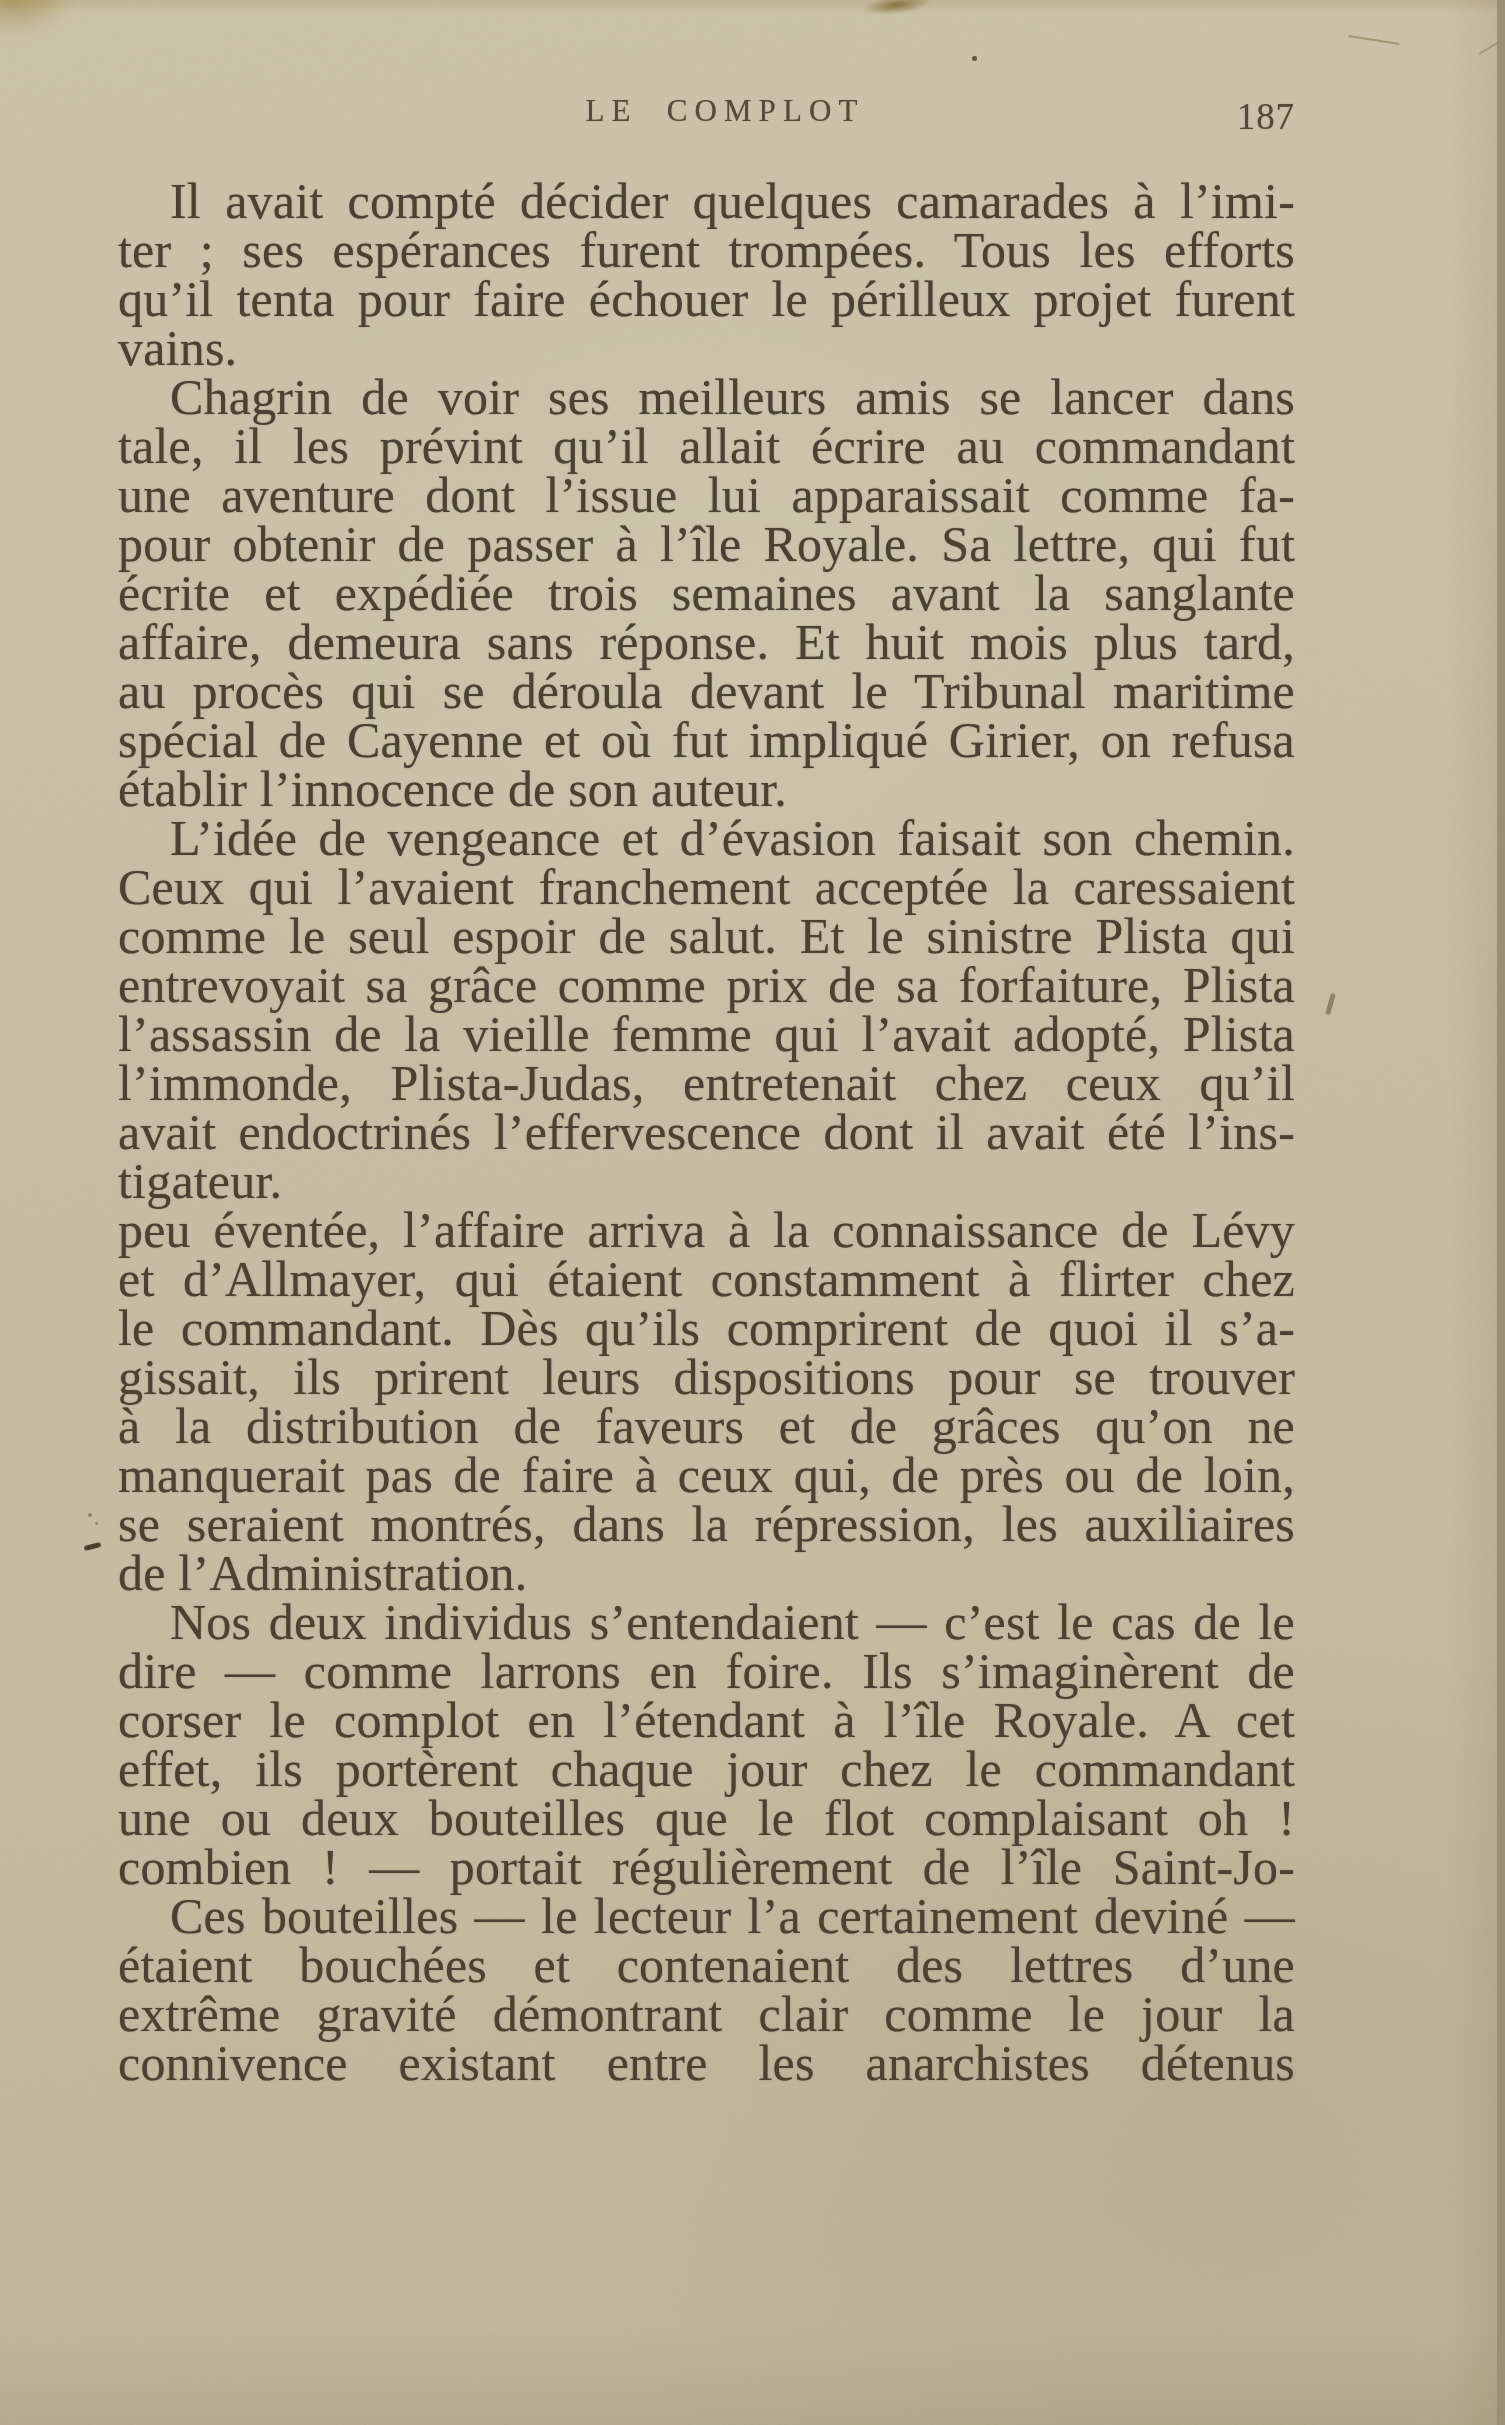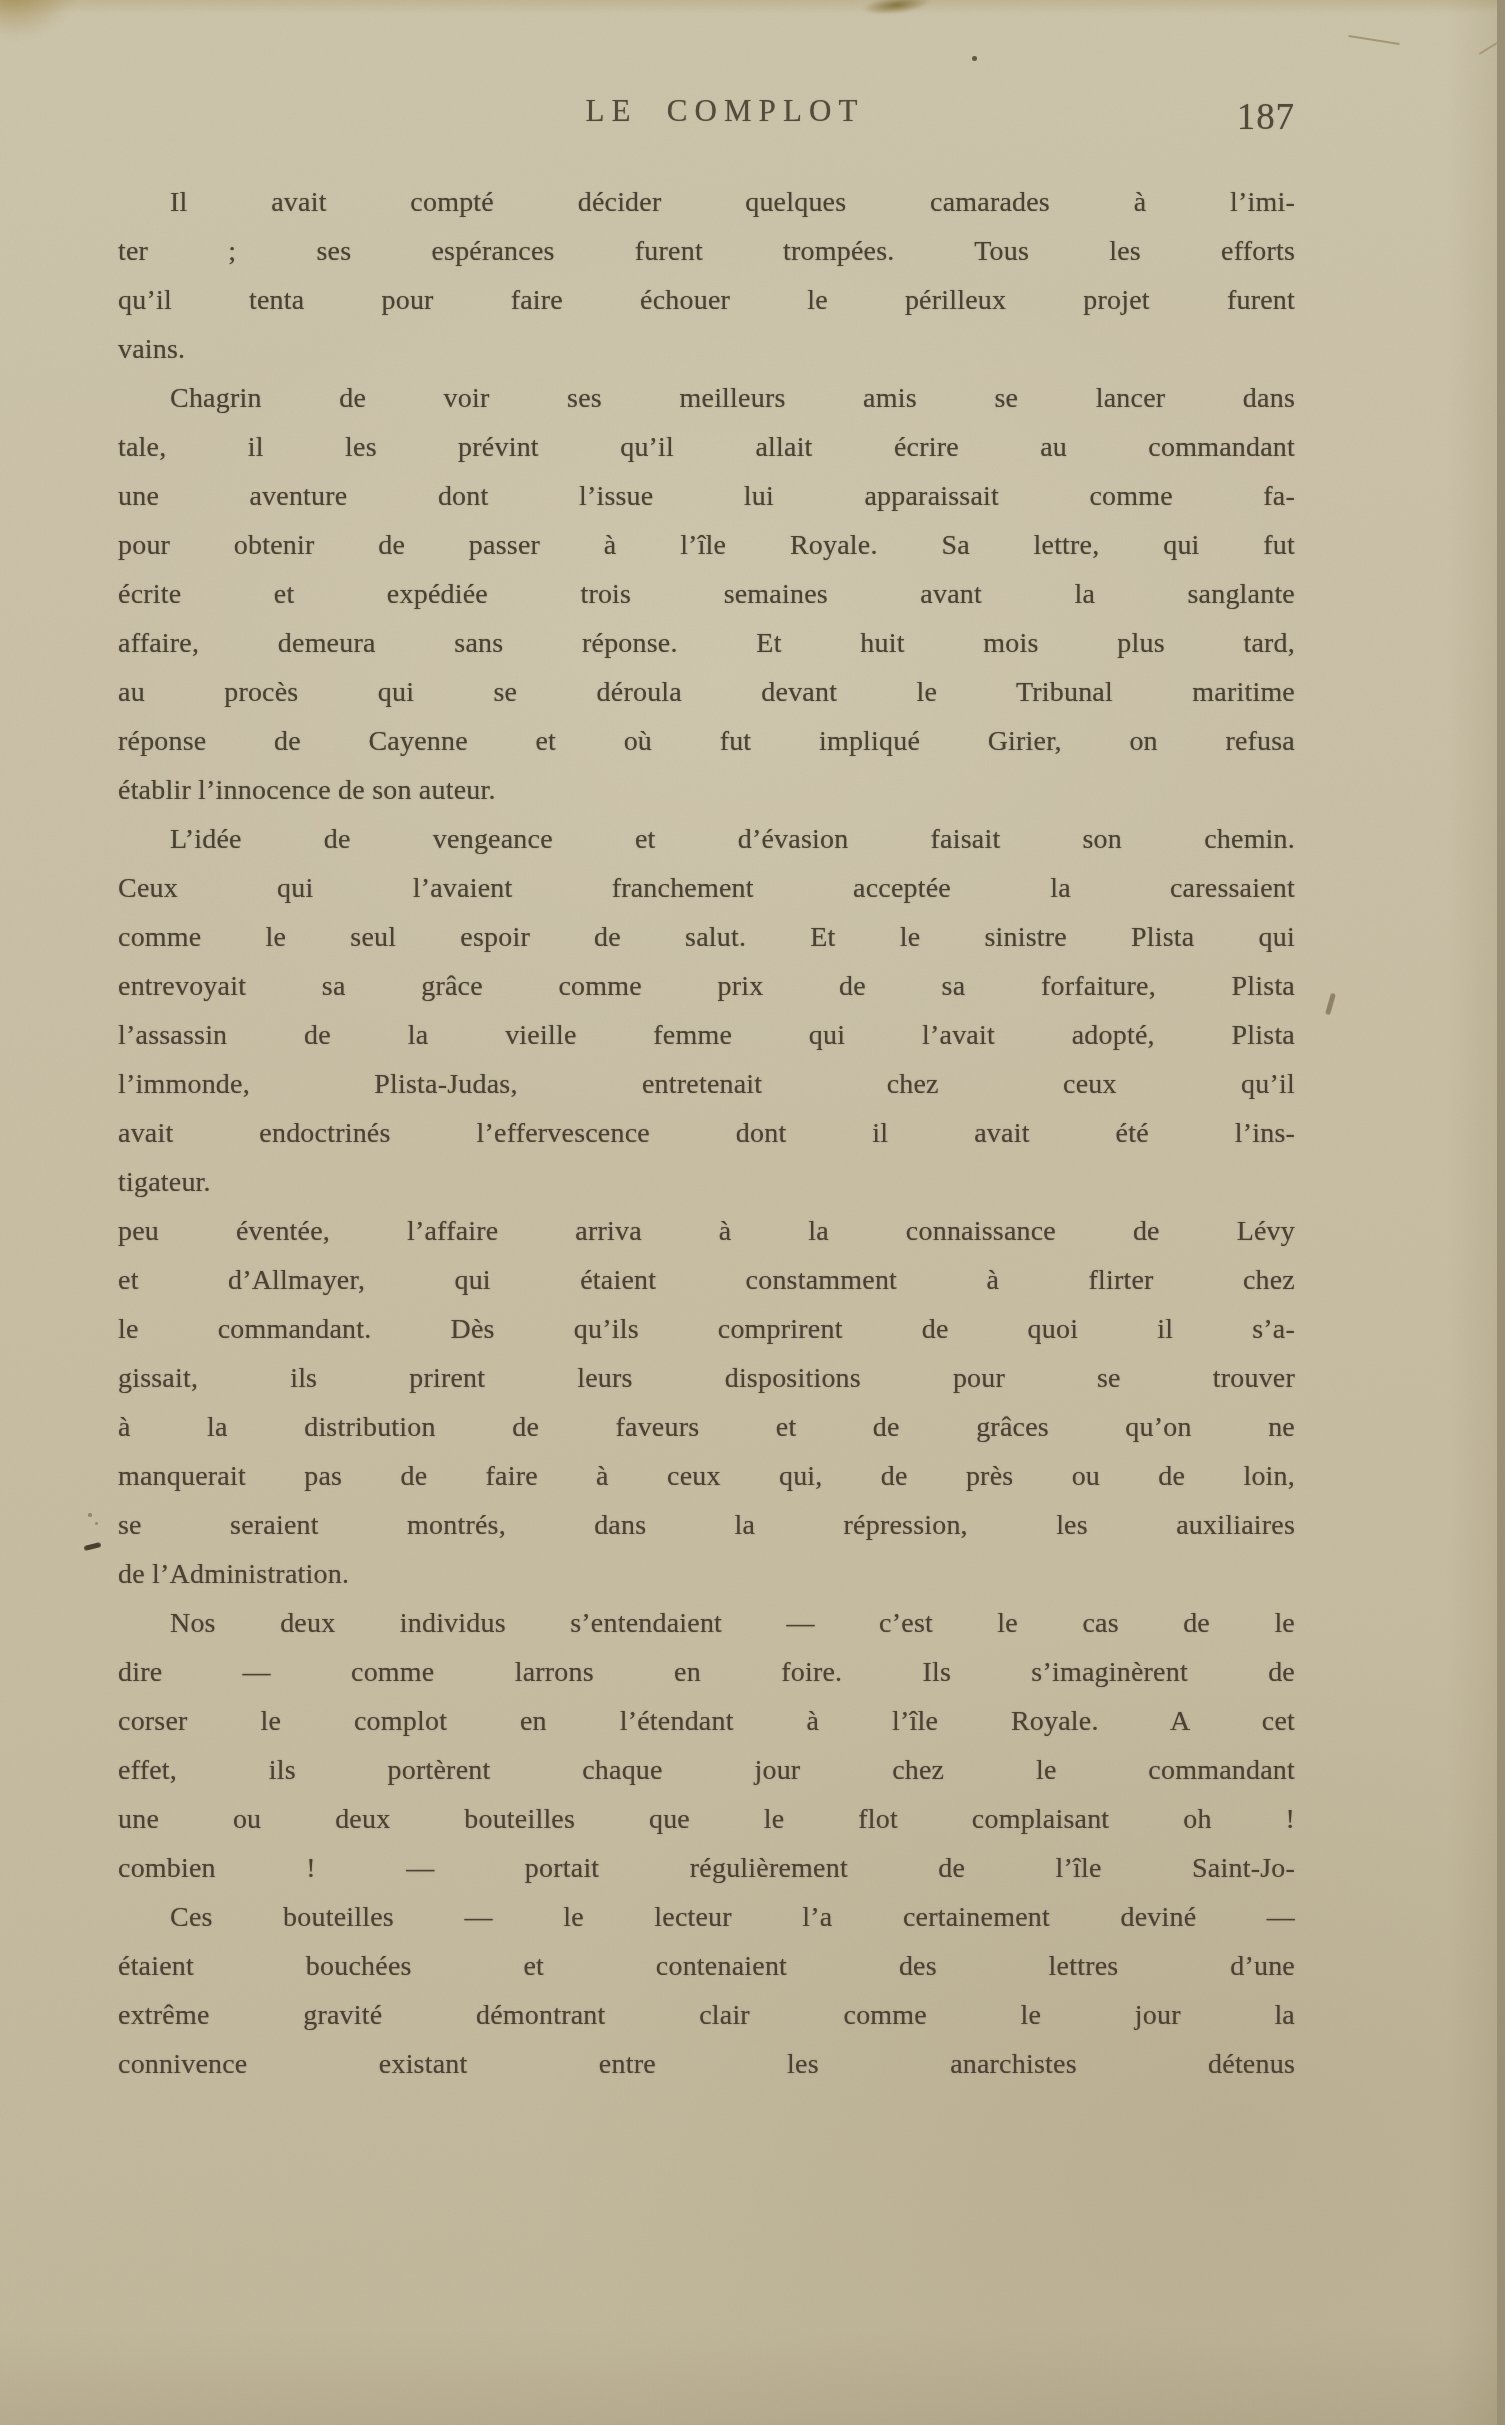--- a/index.html
+++ b/index.html
@@ -96,21 +96,21 @@
   }
   .header-page-number {
     position: absolute; right: 0; top: 1.8px;
     font-size: 37px;
     letter-spacing: 0.9px;
     color: #554a3a;
     text-shadow: 0 0 1.1px rgba(85, 74, 58, 0.5);
   }
   .page-text {
     position: absolute; left: 0; top: 177px; width: 1177px;
-    font-size: 28px;
+    font-size: 50px;
     color: #4c4234;
     text-shadow: 0 0 1.2px rgba(72, 62, 47, 0.55);
   }
   .paragraph { margin: 0; }
   .line {
     height: 49px;
     line-height: 49px;
     white-space: nowrap;
     text-align: justify;
     text-align-last: justify;
@@ -150,21 +150,21 @@
           <div class="line last">vains.</div>
         </div>
         <div class="paragraph">
           <div class="line first">Chagrin de voir ses meilleurs amis se lancer dans</div>
           <div class="line">tale, il les prévint qu’il allait écrire au commandant</div>
           <div class="line">une aventure dont l’issue lui apparaissait comme fa-</div>
           <div class="line">pour obtenir de passer à l’île Royale. Sa lettre, qui fut</div>
           <div class="line">écrite et expédiée trois semaines avant la sanglante</div>
           <div class="line">affaire, demeura sans réponse. Et huit mois plus tard,</div>
           <div class="line">au procès qui se déroula devant le Tribunal maritime</div>
-          <div class="line">réponse de Cayenne et où fut impliqué Girier, on refusa</div>
+          <div class="line">spécial de Cayenne et où fut impliqué Girier, on refusa</div>
           <div class="line last">établir l’innocence de son auteur.</div>
         </div>
         <div class="paragraph">
           <div class="line first">L’idée de vengeance et d’évasion faisait son chemin.</div>
           <div class="line">Ceux qui l’avaient franchement acceptée la caressaient</div>
           <div class="line">comme le seul espoir de salut. Et le sinistre Plista qui</div>
           <div class="line">entrevoyait sa grâce comme prix de sa forfaiture, Plista</div>
           <div class="line">l’assassin de la vieille femme qui l’avait adopté, Plista</div>
           <div class="line">l’immonde, Plista-Judas, entretenait chez ceux qu’il</div>
           <div class="line">avait endoctrinés l’effervescence dont il avait été l’ins-</div>

